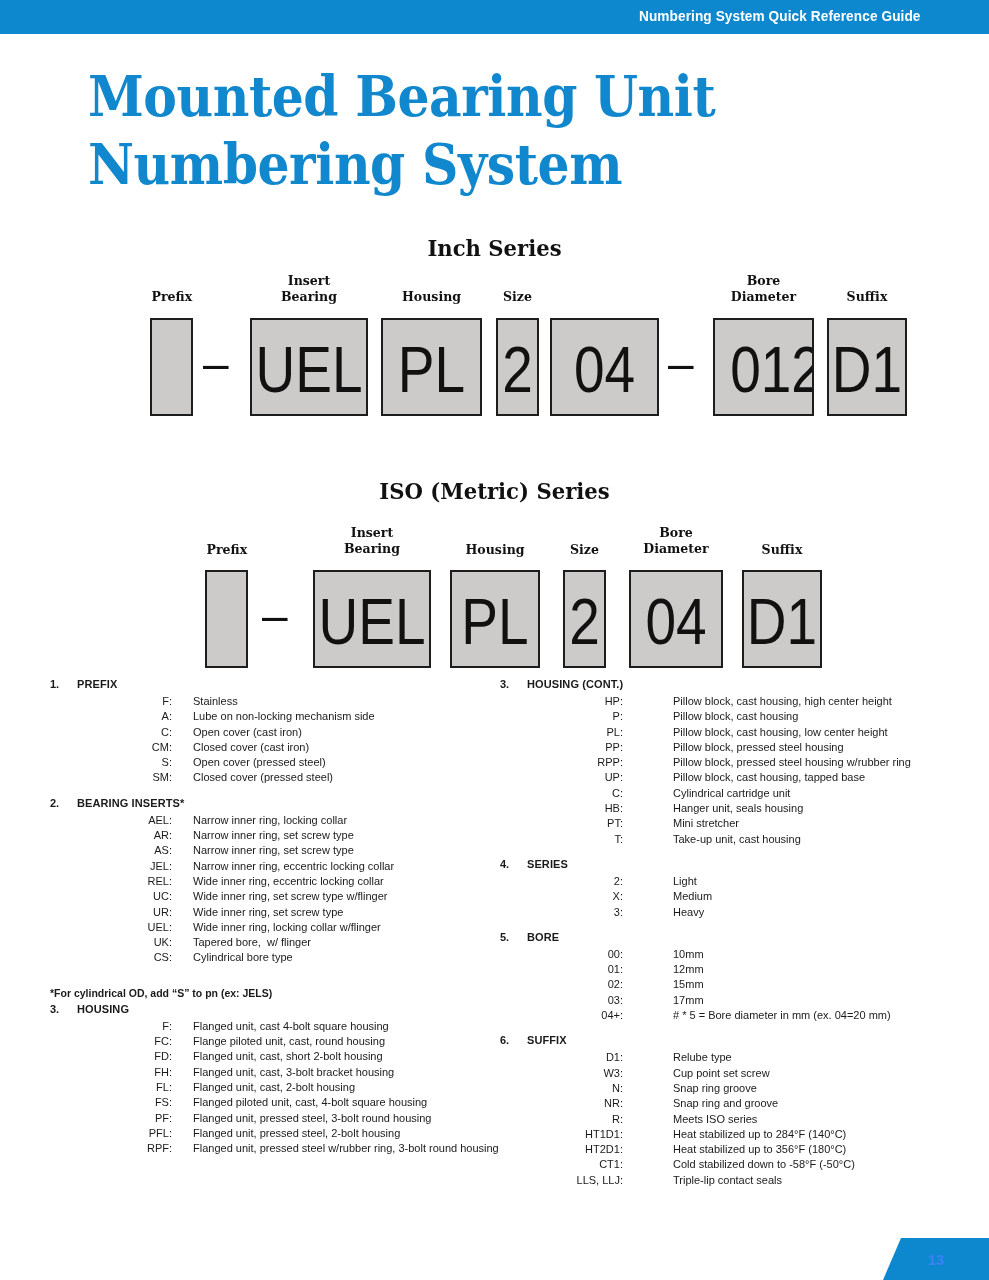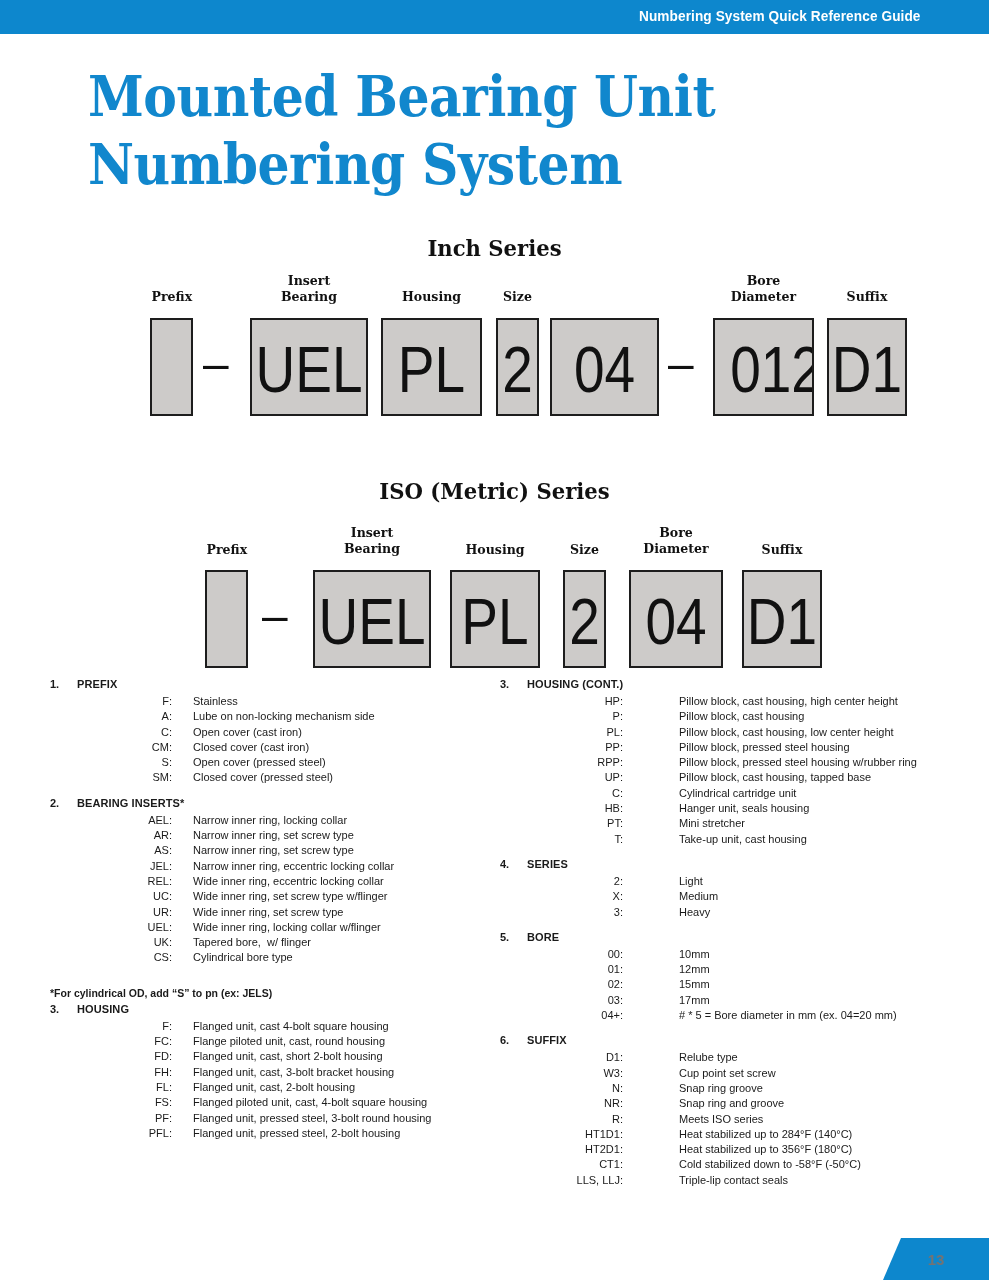--- a/index.html
+++ b/index.html
@@ -86,34 +86,34 @@
   .row { position:relative; min-height:15.3px; }
   .code {
     position:absolute; left:0; top:0; width:122px;
     text-align:right; font-size:11px; white-space:pre;
   }
   .desc {
     position:absolute; left:143px; top:0; width:330px;
     font-size:11px; line-height:15.3px; white-space:pre-wrap;
   }
   .col-right .code { width:123px; }
-  .col-right .desc { left:151px; width:320px;padding-left:28px; }
+  .col-right .desc { left:145px; width:320px;padding-left:28px; }
   .row { line-height:15.3px; }
 
   
   .page-tab {
     position:absolute; left:883px; top:1238px;
     width:106px; height:42px;
     background:#0d87cd;
     clip-path: polygon(18px 0, 106px 0, 106px 42px, 0 42px);
   }
   .page-num {
     position:absolute; left:883px; top:1238px; width:106px; height:42px;
     display:flex; align-items:center; justify-content:center;
-    color:#737373; font-size:15px; font-weight:bold;
+    color:#3b82f6; font-size:15px; font-weight:bold;
   }
 </style>
 </head>
 <body>
 
 <div class="topbar">
   <div class="topbar-title">Numbering System Quick Reference Guide</div>
 </div>
 
 <div class="page-title">
@@ -316,20 +316,24 @@
         <span class="desc">Flanged piloted unit, cast, 4-bolt square housing</span>
       </div>
       <div class="row" style="height: 15.3px;">
         <span class="code">PF:</span>
         <span class="desc">Flanged unit, pressed steel, 3-bolt round housing</span>
       </div>
       <div class="row" style="height: 15.3px;">
         <span class="code">PFL:</span>
         <span class="desc">Flanged unit, pressed steel, 2-bolt housing</span>
       </div>
+      <div class="row" style="height: 15.3px;">
+        <span class="code">RPF:</span>
+        <span class="desc">Flanged unit, pressed steel w/rubber ring, 3-bolt round housing</span>
+      </div>
     </div>
   </div>
 <div class="col col-right" id="col-right">
     <div class="grp">
       <div class="grp-head">
         <span class="grp-num">3.</span>
         <span class="grp-title">HOUSING (CONT.)</span>
       </div>
       <div class="row" style="height: 15.3px;">
         <span class="code">HP:</span>

